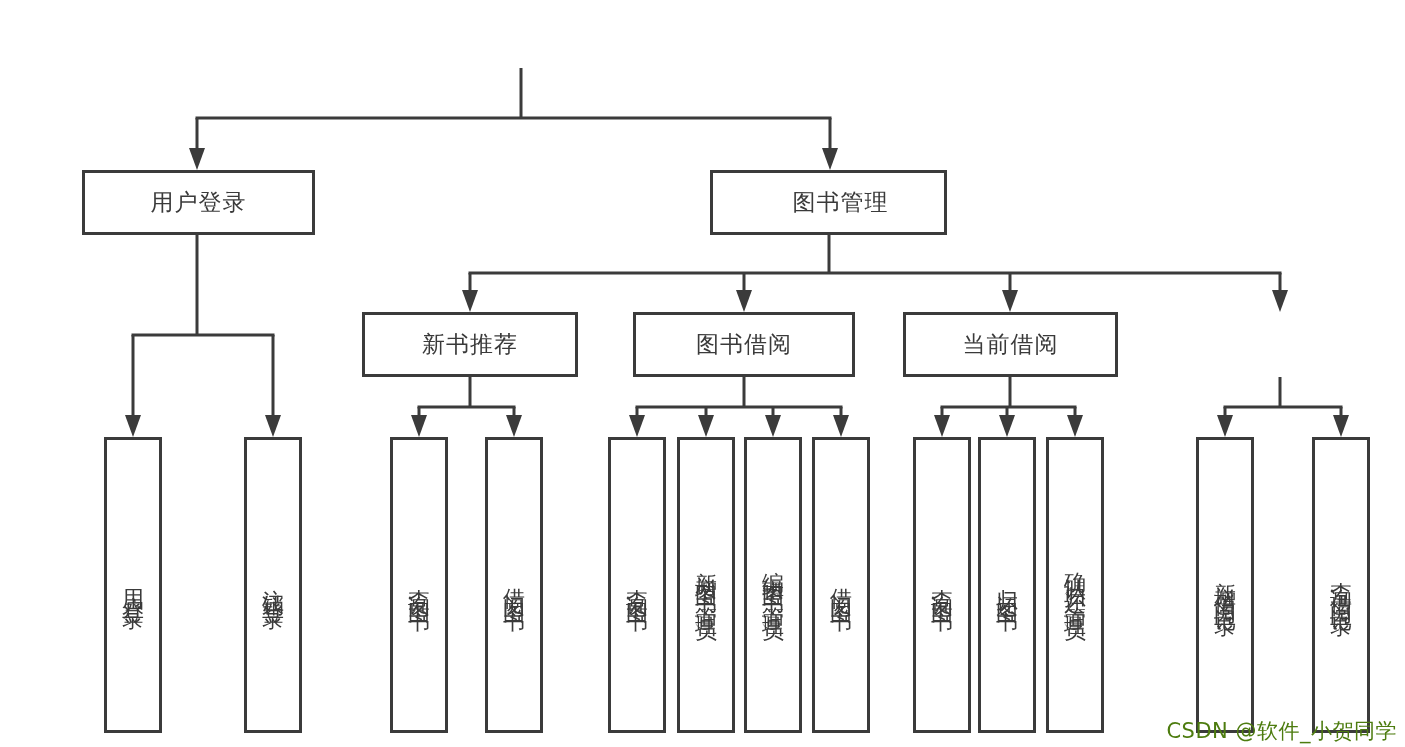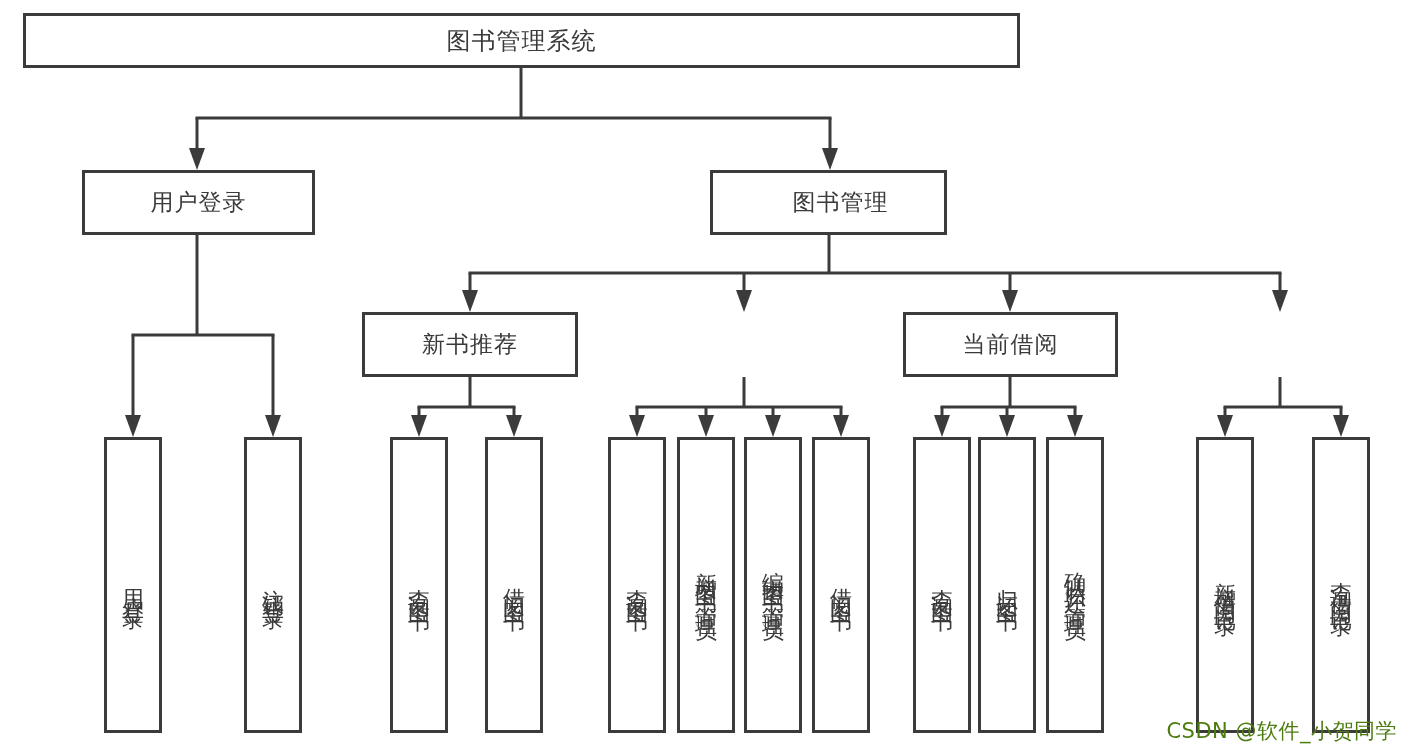--- a/index.html
+++ b/index.html
@@ -113,33 +113,33 @@
       <line x1="1075" y1="407" x2="1075" y2="419" stroke="#3b3b3b" stroke-width="3"></line>
       <polygon points="1067,415 1083,415 1075,437" fill="#3b3b3b"></polygon>
       <line x1="1280" y1="377" x2="1280" y2="407" stroke="#3b3b3b" stroke-width="3"></line>
       <line x1="1223.5" y1="407" x2="1342.5" y2="407" stroke="#3b3b3b" stroke-width="3"></line>
       <line x1="1225" y1="407" x2="1225" y2="419" stroke="#3b3b3b" stroke-width="3"></line>
       <polygon points="1217,415 1233,415 1225,437" fill="#3b3b3b"></polygon>
       <line x1="1341" y1="407" x2="1341" y2="419" stroke="#3b3b3b" stroke-width="3"></line>
       <polygon points="1333,415 1349,415 1341,437" fill="#3b3b3b"></polygon>
     </svg>
 
-  <div class="node root-label" style="left:23px; top:13px; width:997px; height:55px;">
-    <span>图书管理系统</span>
-  </div>
 
   <div class="node h-label" style="left:82px; top:170px; width:233px; height:65px;">
     <span>用户登录</span>
   </div>
   <div class="node h-label" style="left:710px; top:170px; width:237px; height:65px;padding-left:24px;">
     <span>图书管理</span>
   </div>
 
   <div class="node h-label" style="left:362px; top:312px; width:216px; height:65px;">
     <span>新书推荐</span>
+  </div>
+  <div class="node h-label" style="left:633px; top:312px; width:222px; height:65px;">
+    <span>图书借阅</span>
   </div>
   <div class="node h-label" style="left:903px; top:312px; width:215px; height:65px;">
     <span>当前借阅</span>
   </div>
 
   <div class="node leaf" style="left:104px; top:437px; width:58px; height:296px;">
     <span class="v-text">用户登录</span>
   </div>
   <div class="node leaf" style="left:244px; top:437px; width:58px; height:296px;">
     <span class="v-text">注销登录</span>

